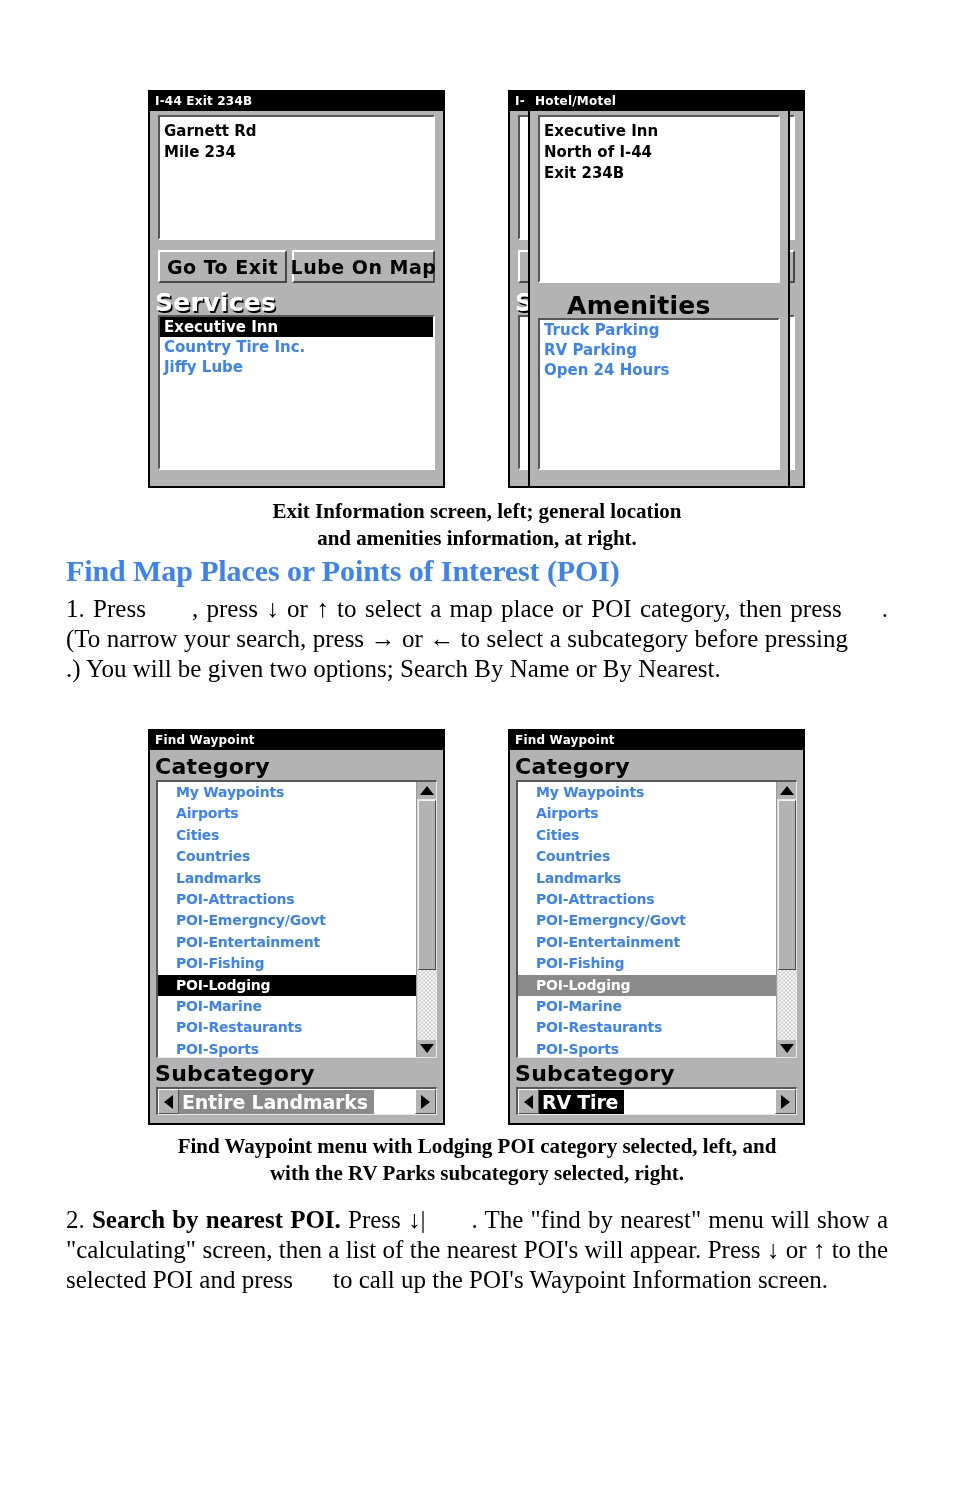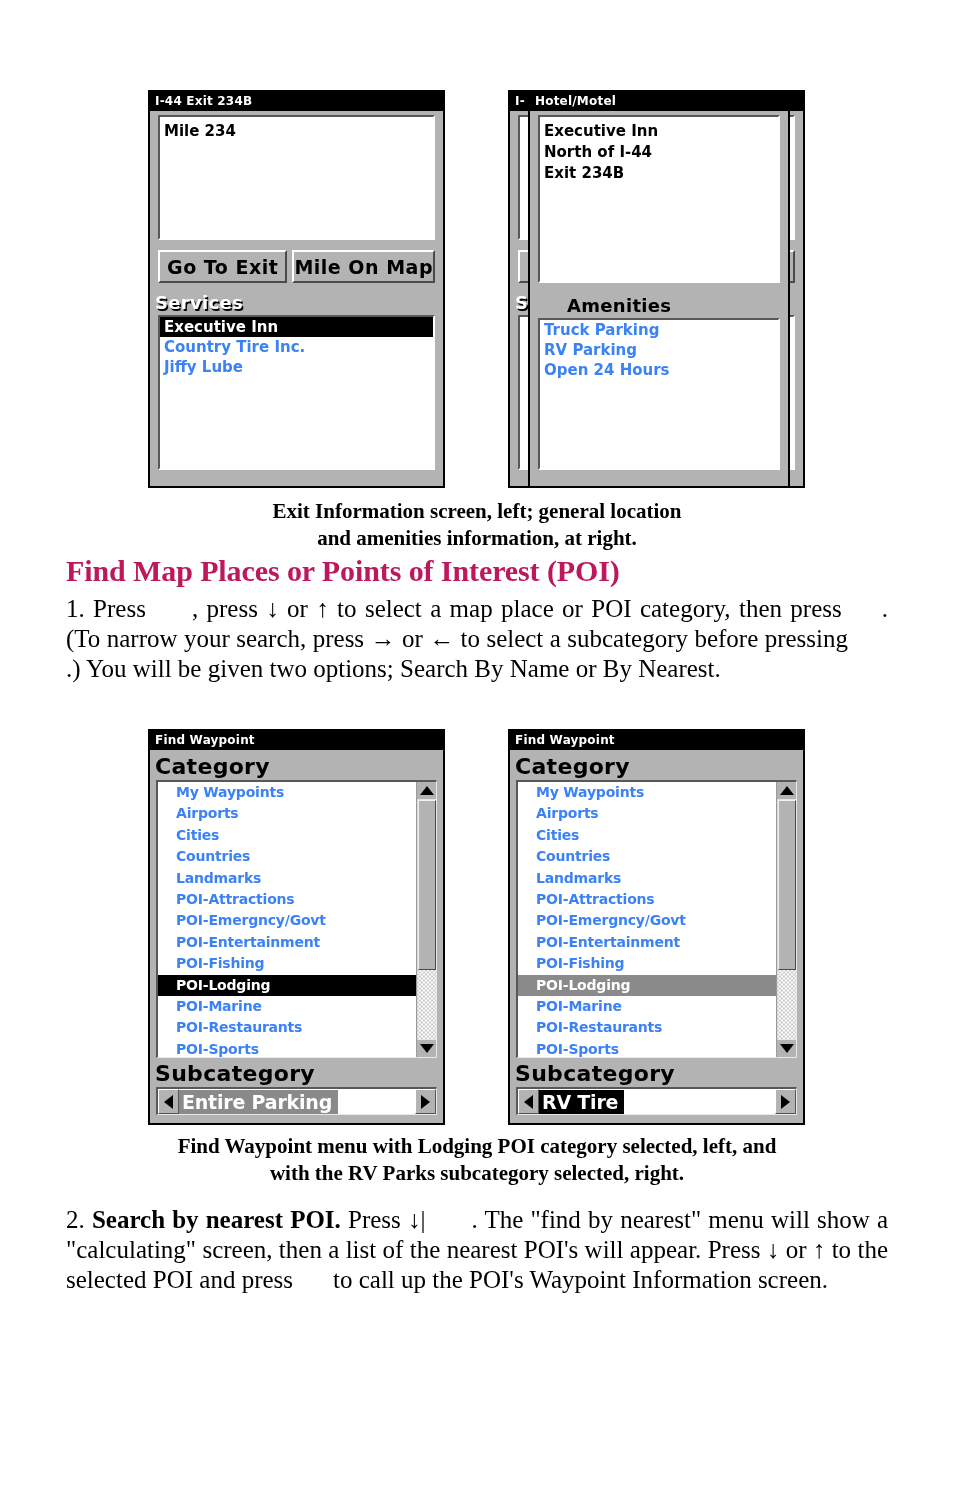--- a/index.html
+++ b/index.html
@@ -56,21 +56,21 @@
     font-weight: bold;
     line-height: 21px;
     padding-left: 4px;
     white-space: nowrap;
     color: #000;
   }
 
   
   .band {
     background: #b3b3b3;
-    font-size: 18px;
+    font-size: 25px;
     font-weight: bold;
     line-height: 24px;
     height: 24px;
     padding-left: 5px;
     color: #000;
     white-space: nowrap;
     letter-spacing: 0.3px;
   }
   .band.shadow {
     color: #fff;
@@ -252,21 +252,21 @@
     color: #000;
   }
   h2.heading {
     position: absolute;
     margin: 0;
     font-family: "Liberation Serif", serif;
     font-weight: bold;
     font-size: 30px;
     line-height: 34px;
     letter-spacing: -0.1px;
-    color: #be185d;
+    color: #3b82f6;
   }
   p.para {
     position: absolute;
     margin: 0;
     font-family: "Liberation Serif", serif;
     font-size: 25px;
     line-height: 30px;
     text-align: justify;
     text-justify: inter-word;
     color: #000;
@@ -275,25 +275,26 @@
   .keygap { display: inline-block; width: 46px; }
   .keygap.sm { width: 40px; }
 </style>
 </head>
 <body>
 
 <div class="gps" style="left:148px; top:90px; width:297px; height:398px;">
   <div class="titlebar">I-44 Exit 234B</div>
   <div class="shelf"></div>
   <div class="field" style="margin:0 8px; height:125px; padding-top:4px;">
+    <div class="line">Garnett Rd</div>
     <div class="line">Mile 234</div>
   </div>
   <div style="display:flex; gap:5px; margin:10px 8px 0 8px;align-items:flex-end;">
     <div class="btn" style="width:133px; height:33px;">Go To Exit</div>
-    <div class="btn" style="width:143px; height:33px;">Mile On Map</div>
+    <div class="btn" style="width:143px; height:33px;">Lube On Map</div>
   </div>
   <div class="band shadow" style="margin-top:8px;">Services</div>
   <div class="field" style="margin:0 8px; height:155px;">
     <div class="row sel-black">Executive Inn</div>
     <div class="row">Country Tire Inc.</div>
     <div class="row">Jiffy Lube</div>
   </div>
 </div>
 
 <div class="gps" style="left:508px; top:90px; width:297px; height:398px;">
@@ -364,21 +365,21 @@
           <span></span>
         </div>
     </div>
   </div>
   <div class="band" style="margin-top:2px; font-size:22px; line-height:27px; height:27px;">Subcategory</div>
   <div class="spinner" style="margin:0 6px;">
     <div class="sbtn left">
         <i></i>
       </div>
     <div class="sval-wrap">
-      <span class="sval gray" style="flex:none; padding-right:6px;">Entire Parking</span>
+      <span class="sval gray" style="flex:none; padding-right:6px;">Entire Landmarks</span>
     </div>
     <div class="sbtn right">
         <i></i>
       </div>
   </div>
 </div>
 
 <div class="gps" style="left:508px; top:729px; width:297px; height:396px;">
   <div class="titlebar">Find Waypoint</div>
   <div class="band" style="margin-top:3px; font-size:22px; line-height:27px; height:27px;">Category</div>

